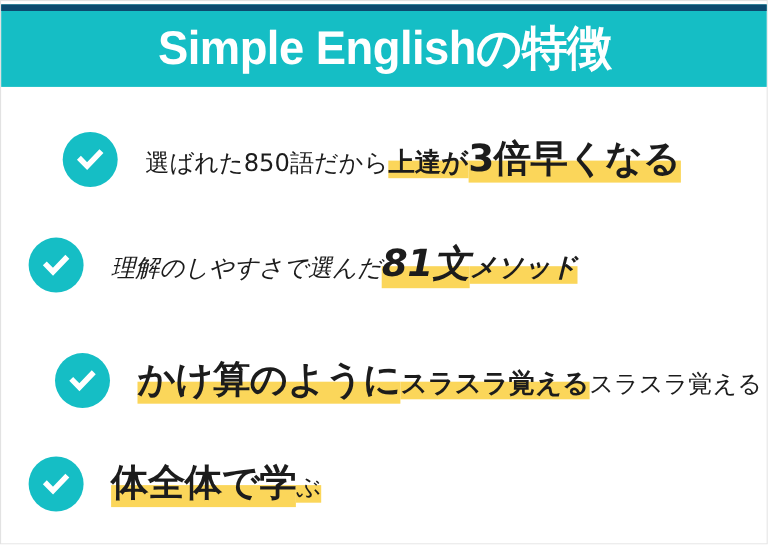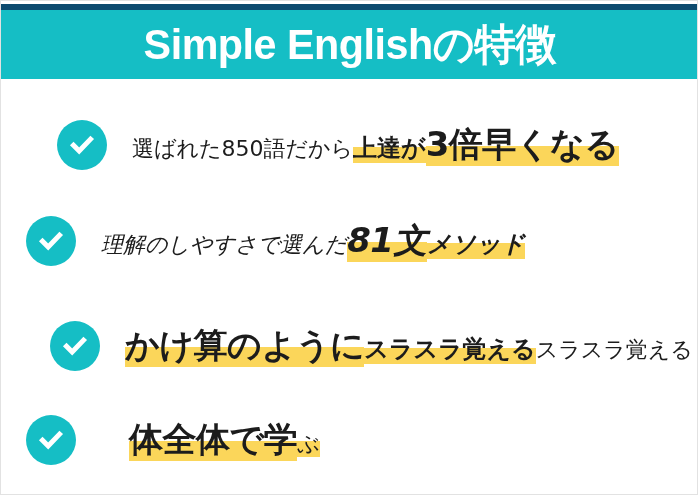--- a/index.html
+++ b/index.html
@@ -54,21 +54,21 @@
   .row {
     position: absolute;
     left: 0;
     width: 698px;
     display: flex;
     align-items: center;
   }
   .row-1 { top: 29px;  height: 74px; margin-left: 31px; }
   .row-2 { top: 125px; height: 74px; font-style: italic; }
   .row-3 { top: 230px; height: 74px; margin-left: 24px; }
-  .row-4 { top: 324px; height: 74px; gap: 28px; }
+  .row-4 { top: 324px; height: 74px; }
 
   .check-wrap {
     flex: 0 0 auto;
     width: 100px;
     display: flex;
     justify-content: center;
     align-items: center;
   }
   .check-circle {
     width: 50px;

